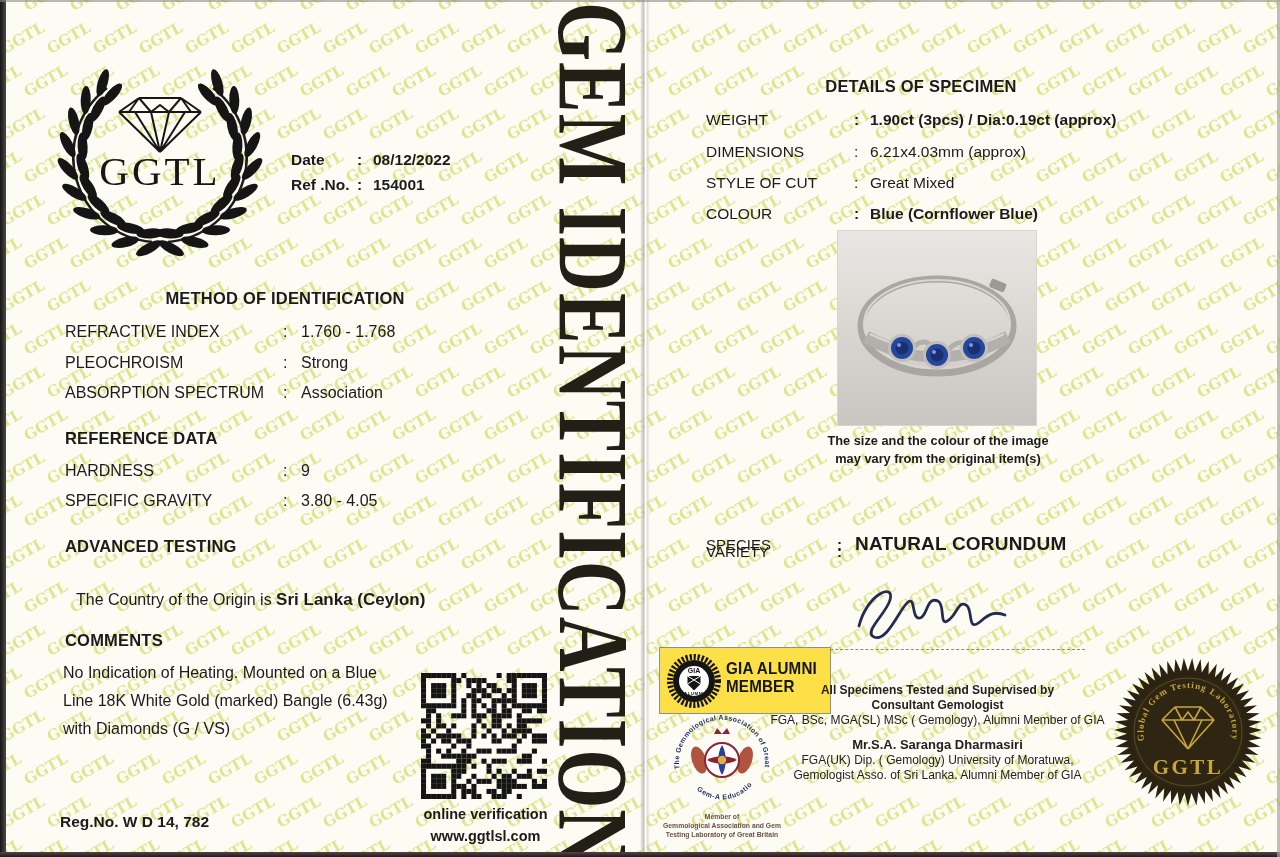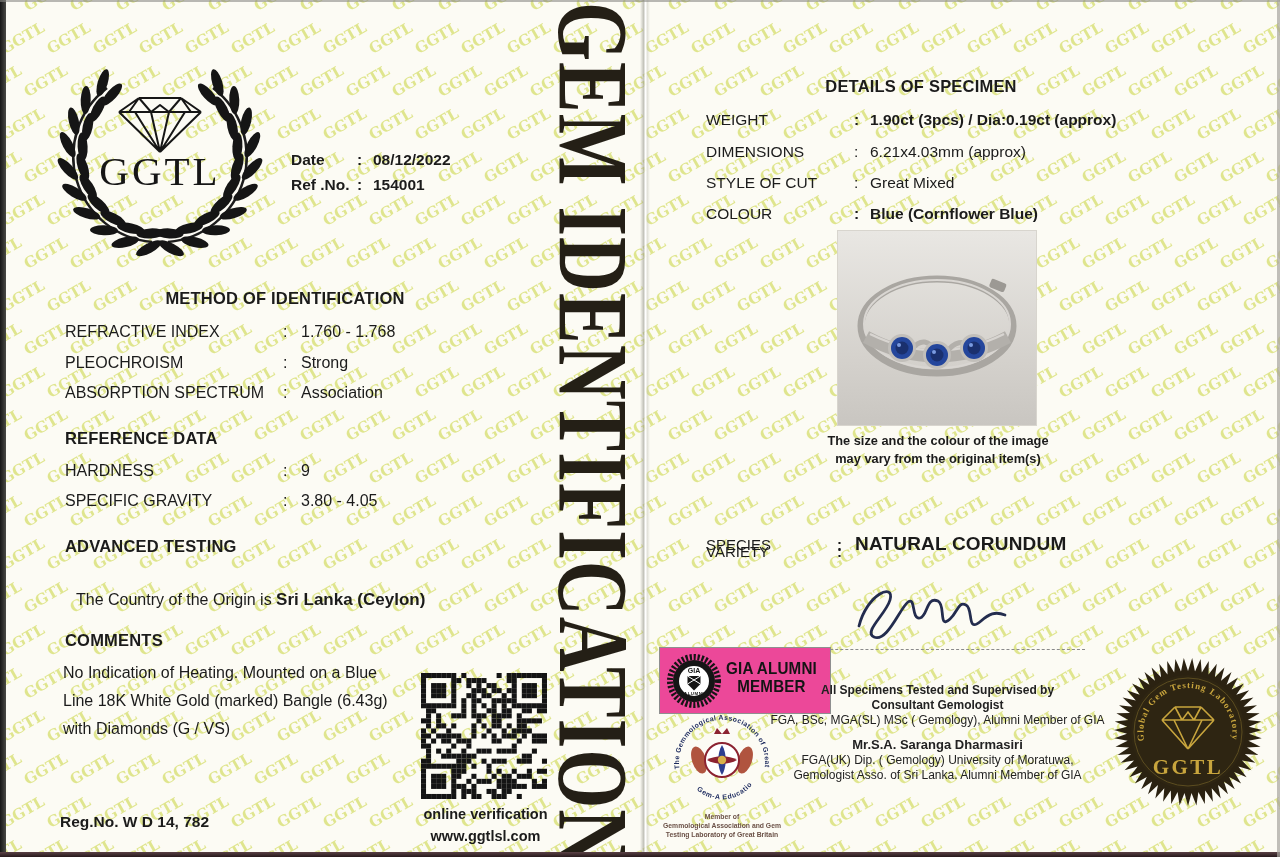--- a/index.html
+++ b/index.html
@@ -45,21 +45,21 @@
   #adv-line2{position:absolute;left:76px;top:590px;z-index:3;font-size:16px;}
   #adv-line2 b{font-size:17px;}
   #qr-wrap{position:absolute;left:421px;top:673px;z-index:3;}
   #qr-cap{position:absolute;left:398px;top:803px;width:175px;z-index:3;text-align:center;font-size:14.5px;font-weight:700;line-height:22px;}
   #regno{position:absolute;left:60px;top:813px;z-index:3;font-size:15.5px;font-weight:700;}
   #photo{position:absolute;left:838px;top:231px;width:198px;height:194px;z-index:3;
          background:linear-gradient(180deg,#e9e7e3,#d3d0cb 70%,#c9c6c1);box-shadow:0 0 0 1px #d8d5ce;}
   #photo-cap{position:absolute;left:810px;top:432px;width:256px;z-index:3;text-align:center;font-size:12.8px;font-weight:700;line-height:18px;}
   #sig-line{position:absolute;left:800px;top:649px;width:285px;z-index:3;border-top:1.5px dashed #8a8a8a;}
   #auth{position:absolute;left:800px;top:653px;width:285px;z-index:3;text-align:center;font-size:17px;}
-  #gia-box{position:absolute;left:659px;top:647px;width:170px;height:65px;z-index:3;background:#ec4899;border:1.5px solid #8f8f8f;text-align:center;}
+  #gia-box{position:absolute;left:659px;top:647px;width:170px;height:65px;z-index:3;background:#fde047;border:1.5px solid #8f8f8f;}
   #gia-text{position:absolute;left:66px;top:11px;font-size:16.5px;font-weight:700;line-height:18px;letter-spacing:.2px;transform:scaleX(.92);transform-origin:left;color:#141414;}
   #supervision{position:absolute;left:765px;top:683px;width:345px;z-index:3;text-align:center;color:#222;}
   #supervision .s1{font-size:12px;line-height:15px;}
   #supervision .nm{font-size:13px;font-weight:700;line-height:16px;}
   #supervision .sp{height:9px;}
   #gema-cap{position:absolute;left:652px;top:812px;width:140px;z-index:3;text-align:center;font-size:6.8px;font-weight:700;line-height:9px;color:#6b5147;}
   svg text{font-family:"Liberation Sans",sans-serif;}
   .serif-text{font-family:"Liberation Serif",serif;}
 </style>
 </head>

